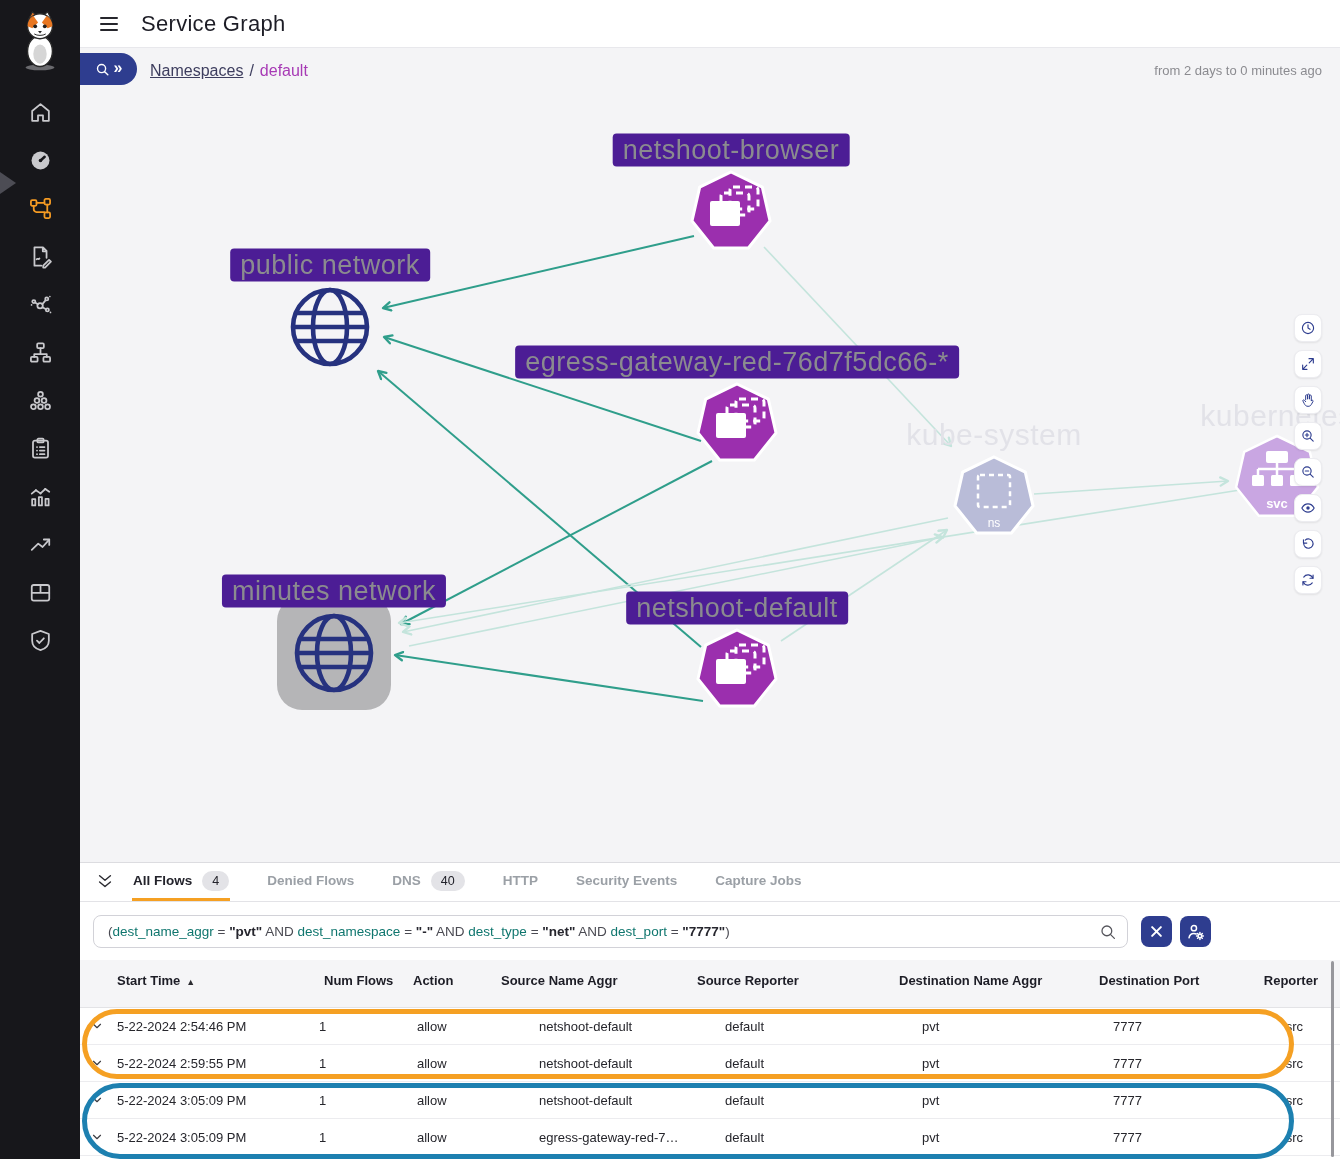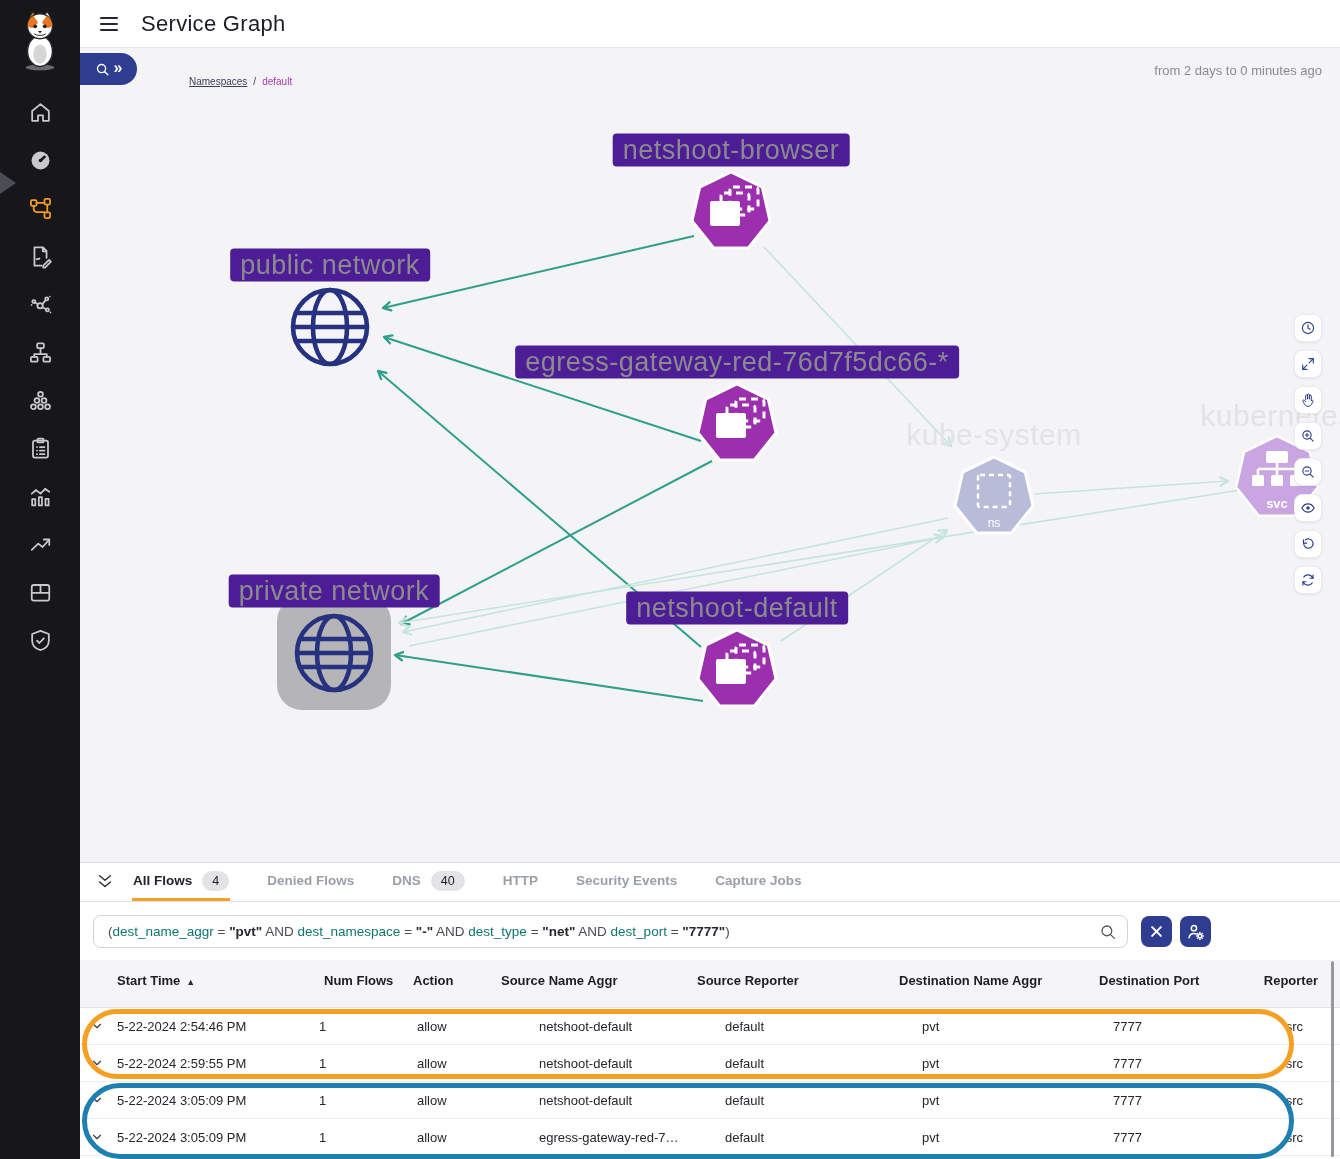--- a/index.html
+++ b/index.html
@@ -23,21 +23,21 @@
   .hamburger { width:24px; height:24px; margin-left:17px; background:none; border:none; color:#26262c; cursor:pointer; }
   .topbar h1 { margin-left:20px; font-size:22px; font-weight:400; color:#1d1d26; letter-spacing:.3px; }
 
   
   .graph-wrap { position:relative; width:1260px; height:814px; background:#f4f4f6; overflow:hidden; }
   .crumb-pill { position:absolute; left:0; top:5px; width:57px; height:32px; background:#2E3D8F;
                 border-radius:0 17px 17px 0; display:flex; align-items:center; justify-content:center; gap:4px;
                 color:#fff; cursor:pointer; z-index:6; }
   .crumb-pill .mag16 { width:15px; height:15px; }
   .crumb-pill .dbl { font-size:16px; font-weight:700; line-height:1; padding-bottom:2px; }
-  .breadcrumb { position:absolute; left:70px; top:28px; font-size:10px; z-index:6;margin-left:39px; }
+  .breadcrumb { position:absolute; left:70px; top:14px; font-size:16px; z-index:6; }
   .breadcrumb a { color:#3d3d5e; text-decoration:underline; cursor:pointer; }
   .breadcrumb .sep { color:#3d3d5e; margin:0 6px; }
   .breadcrumb .cur { color:#A73AB5; }
   .timerange { position:absolute; right:18px; top:15px; font-size:13px; color:#8b8b90; z-index:6; }
 
   #graph-svg { position:absolute; left:0; top:0; width:1260px; height:814px; z-index:1; }
   #graph-labels { position:absolute; left:0; top:0; width:1260px; height:814px; z-index:2; pointer-events:none; }
   .glabel { position:absolute; transform:translate(-50%,-50%); white-space:nowrap;
             font-size:27px; color:#8b8b8f; background:#4c1d95; padding:1px 10px; border-radius:4px; letter-spacing:.5px; }
   .glabel.faint { background:transparent; color:#e2e2e8; font-size:30px; font-weight:500; padding:0; }
@@ -287,21 +287,21 @@
           <rect x="647" y="603" width="28" height="22" rx="3" fill="none" stroke="#fff" stroke-width="3" stroke-dasharray="7 5"></rect>
           <rect x="636" y="611" width="30" height="25" rx="2" fill="#fff"></rect>
         </g>
       </svg>
     <div id="graph-labels">
         <div class="glabel" style="left: 651px; top: 102px;">netshoot-browser</div>
         <div class="glabel" style="left: 250px; top: 217px;">public network</div>
         <div class="glabel" style="left: 657px; top: 314px;">egress-gateway-red-76d7f5dc66-*</div>
         <div class="glabel faint" style="left: 914px; top: 387px;">kube-system</div>
         <div class="glabel faint" style="left: 1197px; top: 368px;">kubernetes</div>
-        <div class="glabel" style="left: 254px; top: 543px;">private network</div>
+        <div class="glabel" style="left: 254px; top: 543px;">minutes network</div>
         <div class="glabel" style="left: 657px; top: 560px;">netshoot-default</div>
       </div>
     <div id="graph-toolbar">
         <button class="gbtn"><span><svg viewBox="0 0 24 24" class="i">
               <circle cx="12" cy="12" r="8.4"></circle>
               <path d="M12 7.2V12l3 2"></path>
             </svg></span></button>
         <button class="gbtn"><span><svg viewBox="0 0 24 24" class="i">
               <path d="M13.8 10.2 20 4M10.2 13.8 4 20M13.5 4H20v6.5M10.5 20H4v-6.5"></path>
             </svg></span></button>

